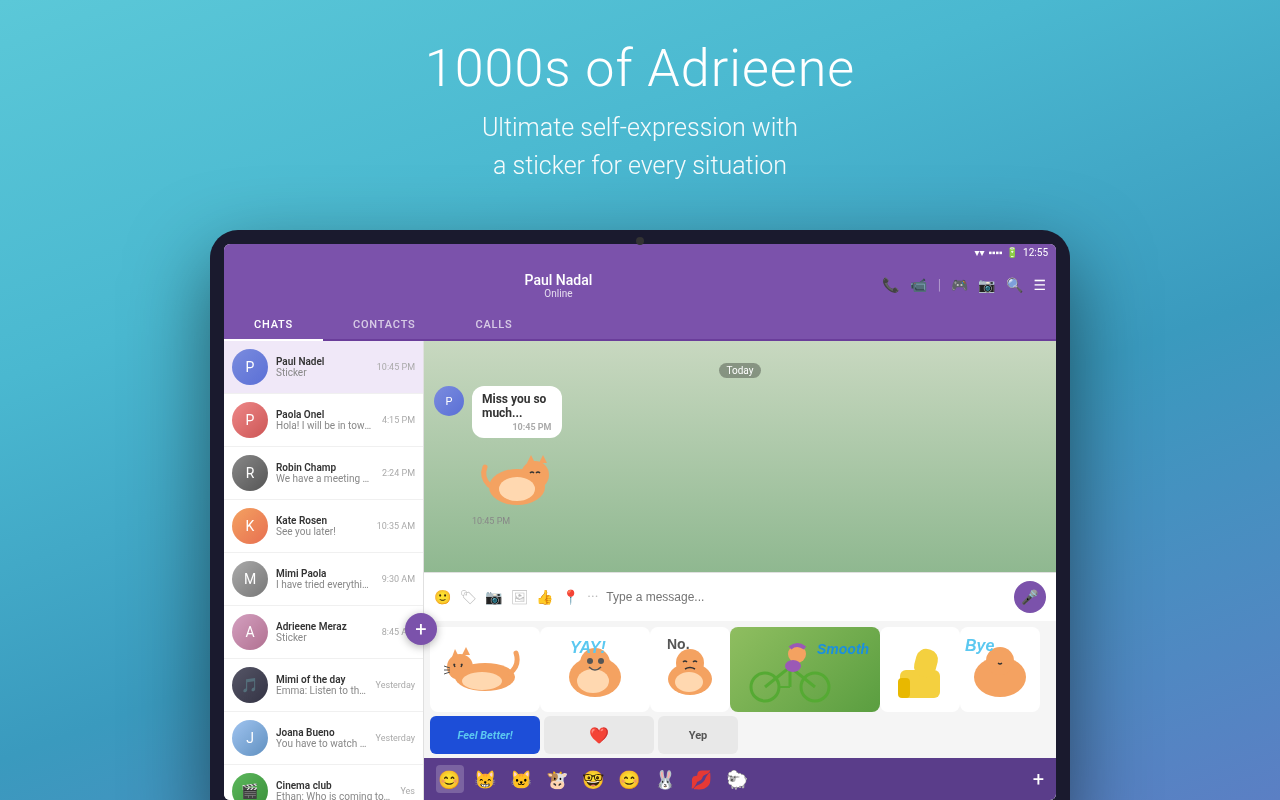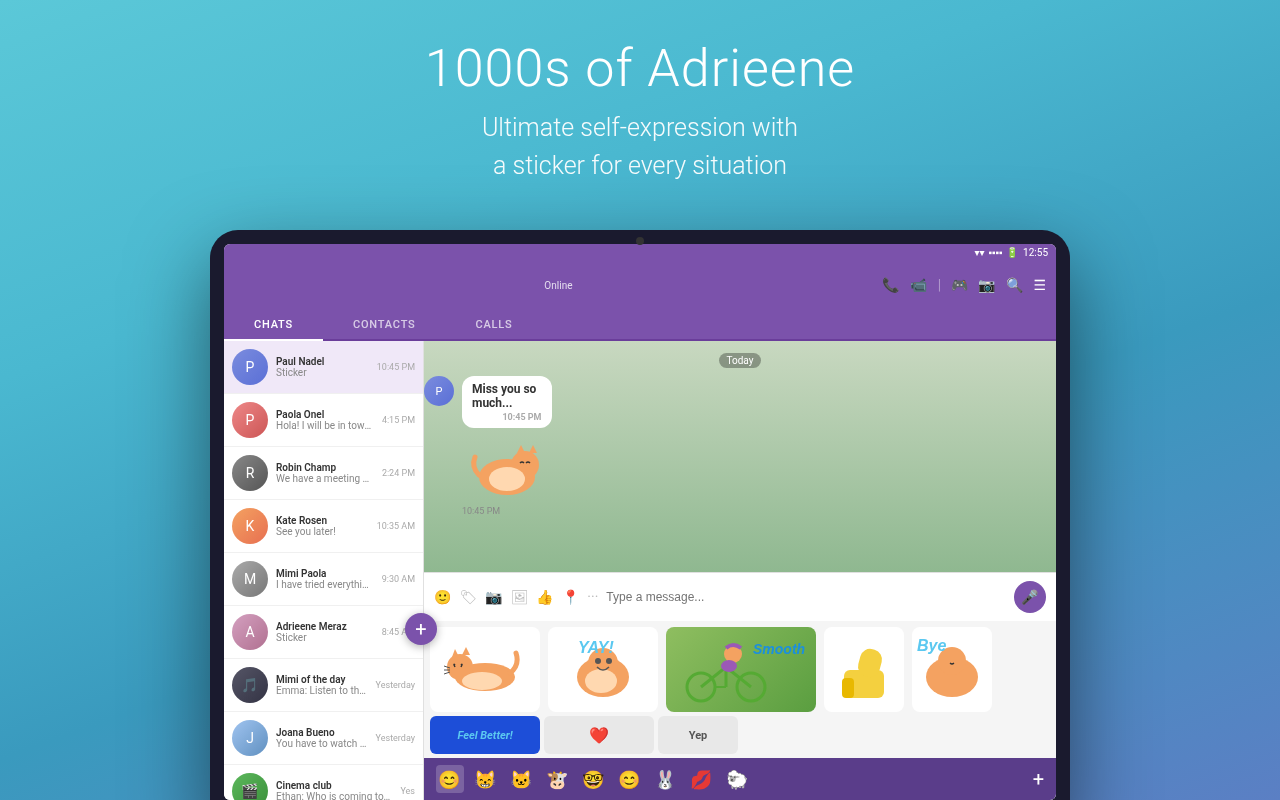--- a/index.html
+++ b/index.html
@@ -247,21 +247,21 @@
     
     .chat-window {
       flex: 1;
       display: flex;
       flex-direction: column;
       background: #e8ede8;
     }
 
     .chat-messages {
       flex: 1;
-      padding: 0;
+      padding: 10px;
       overflow-y: auto;
       background: linear-gradient(180deg, #c8d8c0 0%, #8fb890 100%);
       position: relative;
     }
 
     .date-badge {
       text-align: center;
       margin: 8px 0;
     }
 
@@ -406,20 +406,21 @@
 
       <div class="status-bar">
         <span>▾▾</span>
         <span>▪▪▪▪</span>
         <span>🔋</span>
         <span>12:55</span>
       </div>
 
       <div class="app-header">
         <div class="header-title-section">
+          <div class="header-name">Paul Nadal</div>
           <div class="header-status">Online</div>
         </div>
         <div class="header-icons">
           <span>📞</span>
           <span>📹</span>
           <span style="color:rgba(255,255,255,0.4)">|</span>
           <span>🎮</span>
           <span>📷</span>
           <span>🔍</span>
           <span>☰</span>
@@ -587,21 +588,21 @@
               <span>📷</span>
               <span>🖼</span>
               <span>👍</span>
               <span>📍</span>
               <span>···</span>
             </div>
             <input class="message-input" type="text" placeholder="Type a message..." style="">
             <div class="mic-btn">🎤</div>
           </div>
 
-          <div style="background:#f5f5f5; padding:6px 6px 2px 6px; display:flex; gap:8px; overflow:hidden;">
+          <div style="background:#f5f5f5; padding:6px 6px 2px 6px; display:flex; gap:0; overflow:hidden;">
 
             <div style="width:110px;height:85px;background:white;border-radius:8px;display:flex;align-items:center;justify-content:center;flex-shrink:0;">
               <svg width="90" height="70" viewBox="0 0 90 70">
                 <ellipse cx="45" cy="42" rx="30" ry="14" fill="#f4a261"></ellipse>
                 <circle cx="20" cy="32" r="13" fill="#f4a261"></circle>
                 <ellipse cx="42" cy="46" rx="20" ry="9" fill="#ffd8b0"></ellipse>
                 <path d="M15 30 Q13 28 15 32" stroke="#333" stroke-width="1.5" fill="none"></path>
                 <path d="M21 30 Q23 28 21 32" stroke="#333" stroke-width="1.5" fill="none"></path>
                 <path d="M70 38 Q80 30 76 18" stroke="#f4a261" stroke-width="5" fill="none" stroke-linecap="round"></path>
                 <polygon points="12,22 15,14 19,22" fill="#f4a261"></polygon>
@@ -617,20 +618,31 @@
                 <ellipse cx="45" cy="42" rx="26" ry="20" fill="#f4a261"></ellipse>
                 <circle cx="45" cy="28" r="15" fill="#f4a261"></circle>
                 <ellipse cx="43" cy="46" rx="16" ry="12" fill="#ffd8b0"></ellipse>
                 <circle cx="40" cy="26" r="3" fill="#555"></circle>
                 <circle cx="51" cy="26" r="3" fill="#555"></circle>
                 <path d="M39 32 Q45 38 51 32" stroke="#555" stroke-width="1.5" fill="none"></path>
                 <text x="20" y="18" font-size="16" font-weight="900" fill="#5bc8f0" font-style="italic" font-family="Arial">YAY!</text>
               </svg>
             </div>
 
+            <div style="width:80px;height:85px;background:white;border-radius:8px;display:flex;align-items:center;justify-content:center;flex-shrink:0;position:relative;">
+              <svg width="70" height="70" viewBox="0 0 70 70">
+                <ellipse cx="35" cy="44" rx="22" ry="16" fill="#f4a261"></ellipse>
+                <circle cx="35" cy="28" r="14" fill="#f4a261"></circle>
+                <ellipse cx="34" cy="47" rx="14" ry="10" fill="#ffd8b0"></ellipse>
+                <path d="M28 27 Q30 25 32 27" stroke="#333" stroke-width="1.5" fill="none"></path>
+                <path d="M38 27 Q40 25 42 27" stroke="#333" stroke-width="1.5" fill="none"></path>
+                <path d="M30 34 Q35 31 40 34" stroke="#333" stroke-width="1.5" fill="none"></path>
+                <text x="12" y="14" font-size="14" font-weight="900" fill="#555" font-family="Arial">No.</text>
+              </svg>
+            </div>
 
             <div style="width:150px;height:85px;background:linear-gradient(135deg,#8fbe60,#5a9e40);border-radius:8px;display:flex;align-items:center;justify-content:center;flex-shrink:0;position:relative;">
               <svg width="140" height="75" viewBox="0 0 140 75">
 
                 <circle cx="30" cy="55" r="14" stroke="#5a3" stroke-width="3" fill="none"></circle>
                 <circle cx="80" cy="55" r="14" stroke="#5a3" stroke-width="3" fill="none"></circle>
                 <line x1="30" y1="55" x2="55" y2="35" stroke="#5a3" stroke-width="3"></line>
                 <line x1="55" y1="35" x2="80" y2="55" stroke="#5a3" stroke-width="3"></line>
                 <line x1="55" y1="35" x2="55" y2="55" stroke="#5a3" stroke-width="3"></line>
                 <line x1="45" y1="55" x2="55" y2="55" stroke="#5a3" stroke-width="2"></line>

